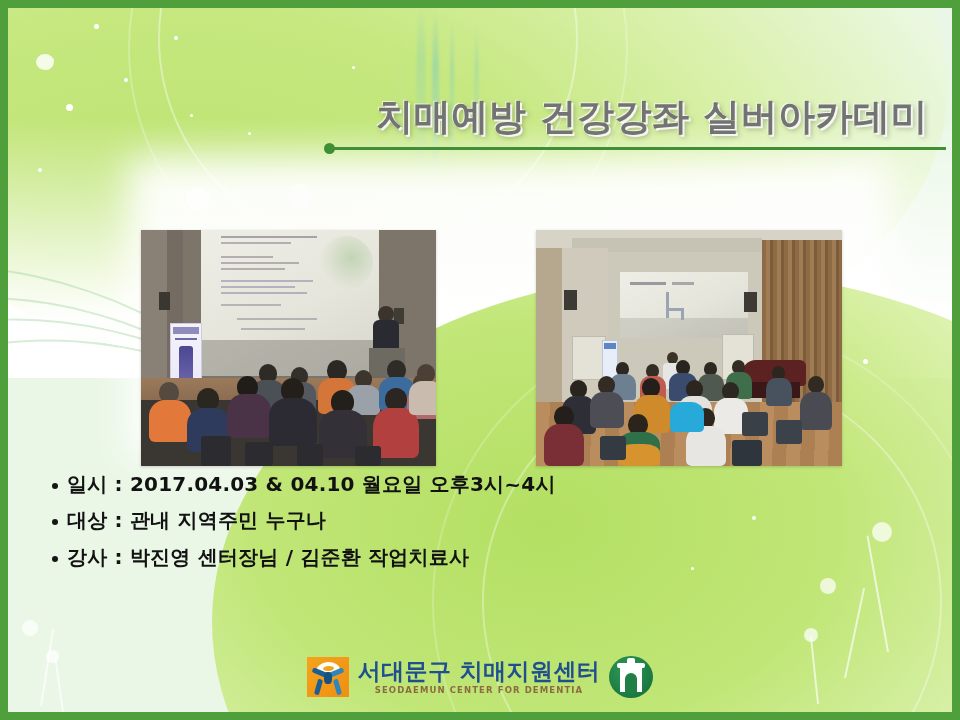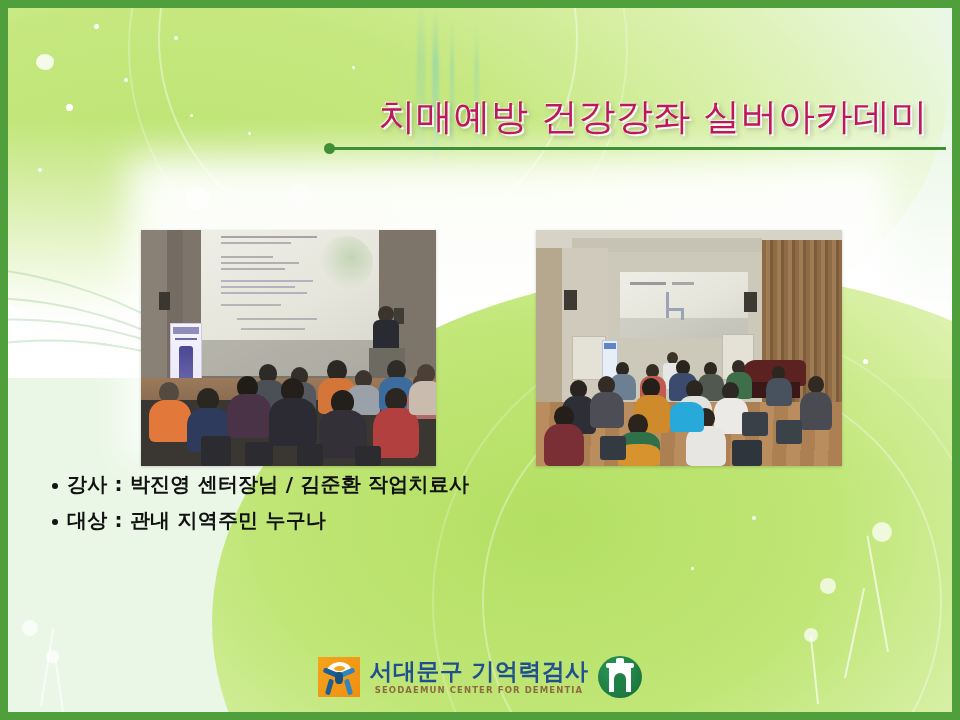--- a/index.html
+++ b/index.html
@@ -128,23 +128,23 @@
 
   
   .title-wrap {
     position:absolute; left:0; right:24px; top:84px;
     text-align:right;
   }
   .title {
     display:inline-block;
     font-family:"DejaVu Sans", sans-serif;
     font-size:37px;
-    font-weight:normal;
+    font-weight:bold;
     letter-spacing:0.5px;
-    color:#be185d;
+    color:#737373;
     text-shadow:
       2px 2px 0 rgba(255,255,255,0.85),
       -1px -1px 0 rgba(255,255,255,0.65),
       3px 3px 5px rgba(60,60,60,0.35);
     white-space:nowrap;
   }
   .title-rule {
     position:absolute; left:322px; right:6px; top:139px;
     height:3px; background:#3f8f34;
   }
@@ -505,41 +505,45 @@
         <div class="chairback" style="left:206px; top:182px; width:26px; height:24px; background:#3a4048;"></div>
         <div class="chairback" style="left:240px; top:190px; width:26px; height:24px; background:#3c424a;"></div>
         <div class="chairback" style="left:64px;  top:206px; width:26px; height:24px; background:#343a42;"></div>
         <div class="chairback" style="left:196px; top:210px; width:30px; height:26px; background:#2f353c;"></div>
       </div>
     </div>
 
     <div class="bullets">
       <div class="bullet">
         <span class="dot"></span>
-        <span class="txt">강사 : 박진영 센터장님 / 김준환 작업치료사</span>
+        <span class="txt">일시 : 2017.04.03 &amp; 04.10 월요일 오후3시~4시</span>
       </div>
       <div class="bullet">
         <span class="dot"></span>
         <span class="txt">대상 : 관내 지역주민 누구나</span>
+      </div>
+      <div class="bullet">
+        <span class="dot"></span>
+        <span class="txt">강사 : 박진영 센터장님 / 김준환 작업치료사</span>
       </div>
     </div>
 
     <div class="logobar">
       <div class="logo-mark">
         <div class="bird"></div>
         <div class="figure">
           <div class="arm l"></div>
           <div class="arm r"></div>
           <div class="core"></div>
           <div class="leg l"></div>
           <div class="leg r"></div>
         </div>
       </div>
       <div class="logo-text">
-        <span class="ko">서대문구 기억력검사</span>
+        <span class="ko">서대문구 치매지원센터</span>
         <span class="en">SEODAEMUN CENTER FOR DEMENTIA</span>
       </div>
       <div class="logo-gate">
         <div class="gate-top"></div>
         <div class="gate-roof"></div>
         <div class="gate-body"></div>
         <div class="gate-arch"></div>
       </div>
     </div>
 

